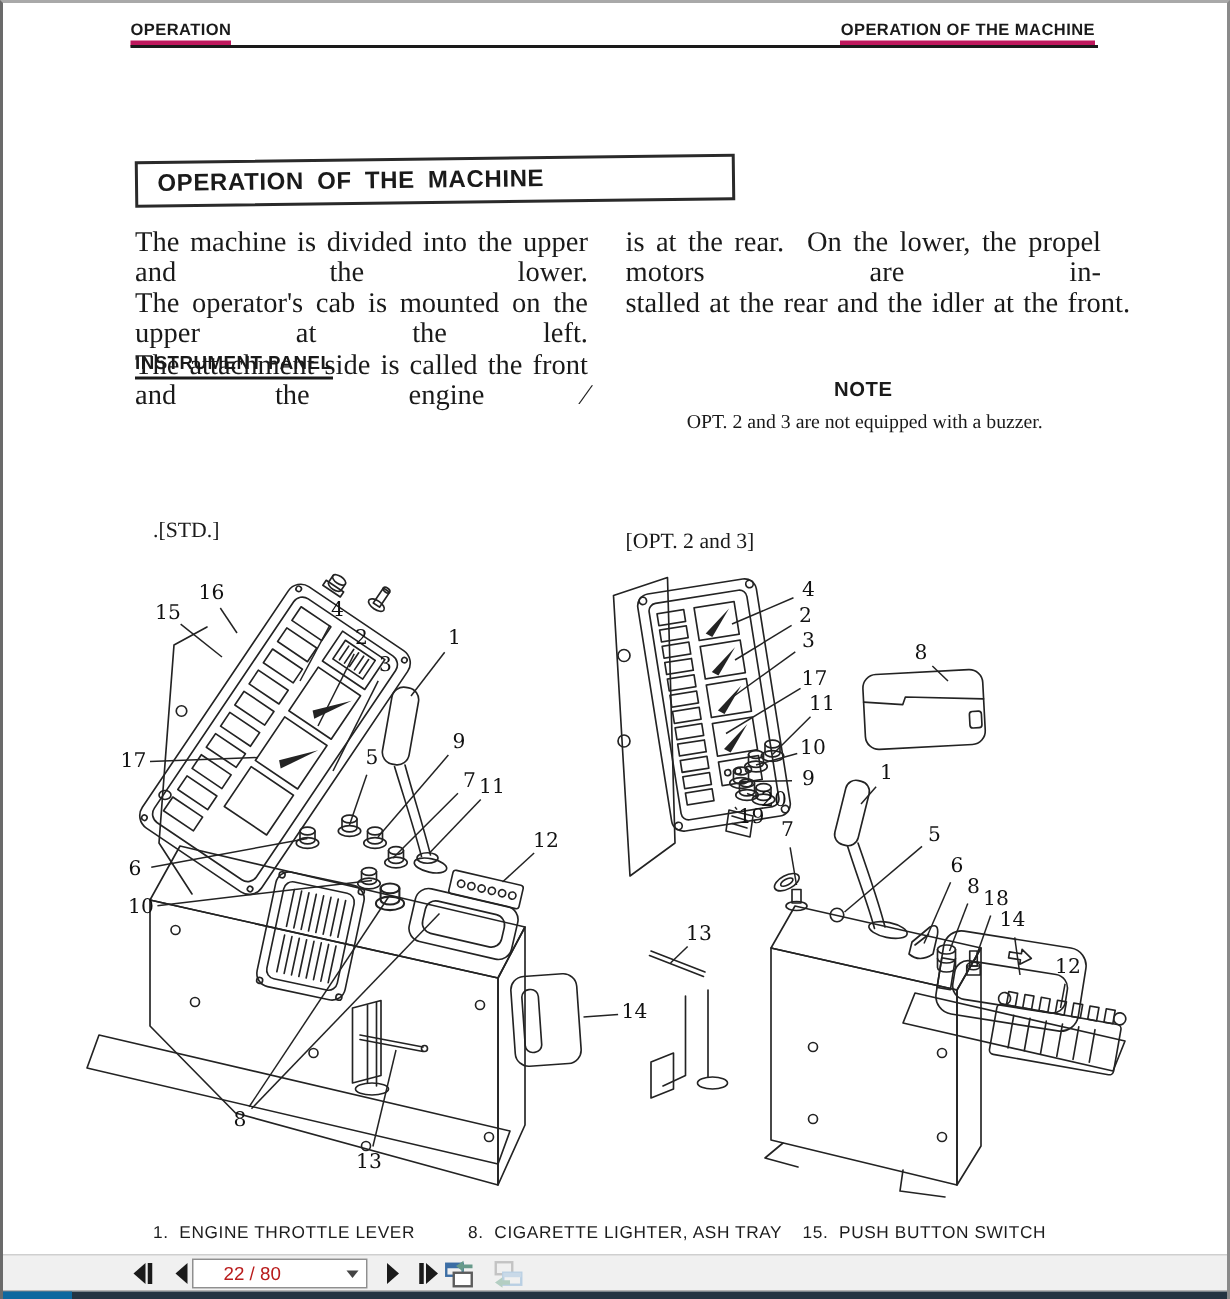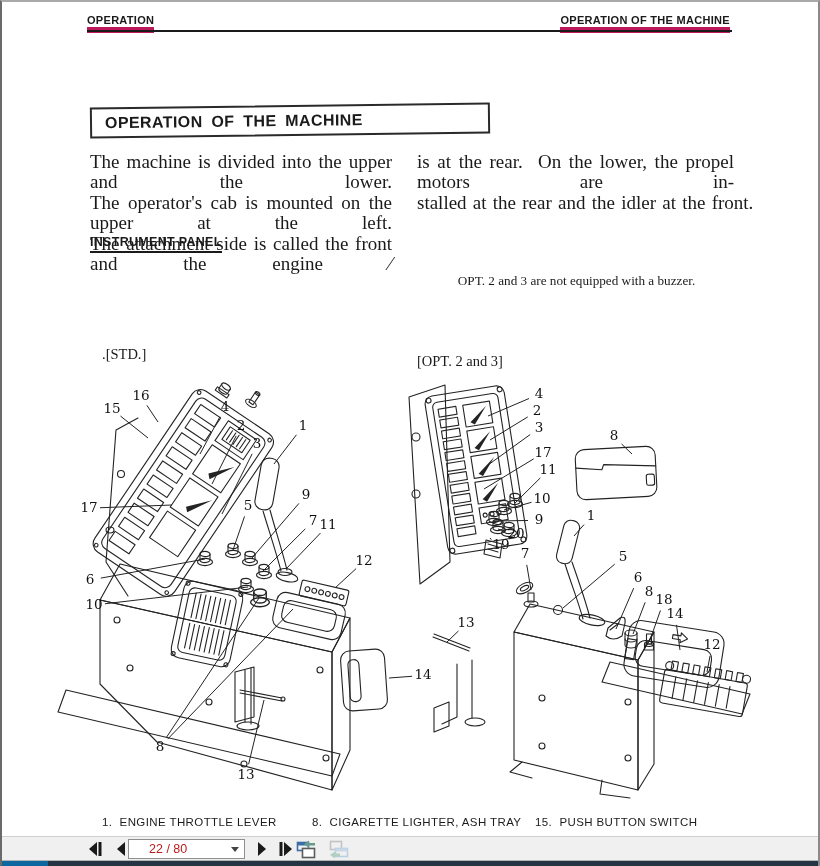--- a/index.html
+++ b/index.html
@@ -1,21 +1,21 @@
 <!DOCTYPE html>
 <html><head>
 <meta charset="utf-8">
 <style>
   html,body{margin:0;padding:0;background:#ffffff;}
   .app{position:relative;width:820px;height:866px;box-sizing:border-box;overflow:hidden;
        border-left:2px solid #6a6a6a;border-top:2px solid #a9a9a9;border-right:2px solid #8a8a8a;
        font-family:"Liberation Serif",serif;color:#1a1a1a;background:#fff;}
   .doc{position:absolute;left:0;top:0;width:816px;height:834px;background:#fff;}
   .hdr{position:absolute;top:12px;font-family:"Liberation Sans",sans-serif;font-weight:bold;
-       font-size:11px;letter-spacing:.3px;border-bottom:6px solid #be185d;padding-bottom:1px;}
+       font-size:11px;letter-spacing:.3px;border-bottom:4px solid #be185d;padding-bottom:1px;}
   .hdr-left{left:85px;}
   .hdr-right{right:88px;}
   .hdr-rule{position:absolute;left:85px;top:28px;width:645px;height:2px;background:#1a1a1a;}
   .banner{position:absolute;left:204px;top:46px;width:398px;height:41px;border:2px solid #1a1a1a;
        border-radius:10px;display:flex;align-items:center;justify-content:center;
        font-family:"Liberation Sans",sans-serif;font-weight:bold;font-size:21px;letter-spacing:1px;}
   .subbox{position:absolute;left:88px;top:103px;width:400px;height:31px;border:2px solid #2a2a2a;
        display:flex;align-items:center;transform:rotate(-0.7deg);
        font-family:"Liberation Sans",sans-serif;font-weight:bold;font-size:16px;letter-spacing:.4px;
        word-spacing:4px;padding-left:13px;box-sizing:border-box;}
@@ -77,20 +77,21 @@
         <div class="tline jline">The operator's cab is mounted on the upper at the left.</div>
         <div class="tline jline">The attachment side is called the front and the engine ⁄</div>
       </div>
     <div class="col intro-right">
         <div class="tline jline">is at the rear.&nbsp; On the lower, the propel motors are in-</div>
         <div class="tline nline">stalled at the rear and the idler at the front.</div>
       </div>
 
     <div class="ip-head">INSTRUMENT PANEL</div>
 
+    <div class="note-head">NOTE</div>
     <div class="note-text">OPT. 2 and 3 are not equipped with a buzzer.</div>
 
     <div class="fig-label std">.[STD.]</div>
     <div class="fig-label opt">[OPT. 2 and 3]</div>
 
     <svg class="figs" width="820" height="446" viewBox="0 370 820 446">
       <defs>
         <g id="sw">
           <ellipse cx="0" cy="-7" rx="5" ry="2.6"></ellipse>
           <path d="M-5,-7 L-5,-1 A5,2.6 0 0 0 5,-1 L5,-7"></path>

